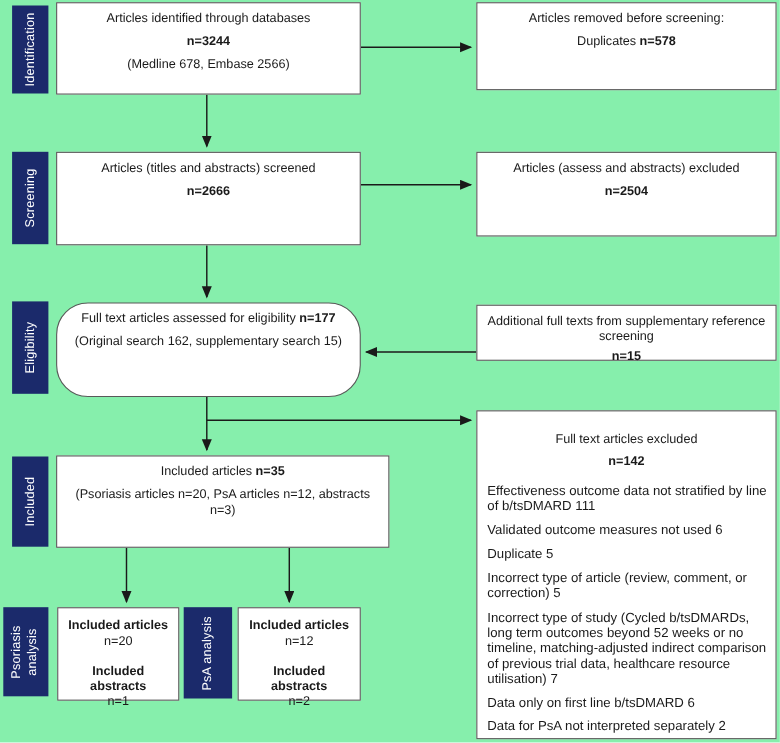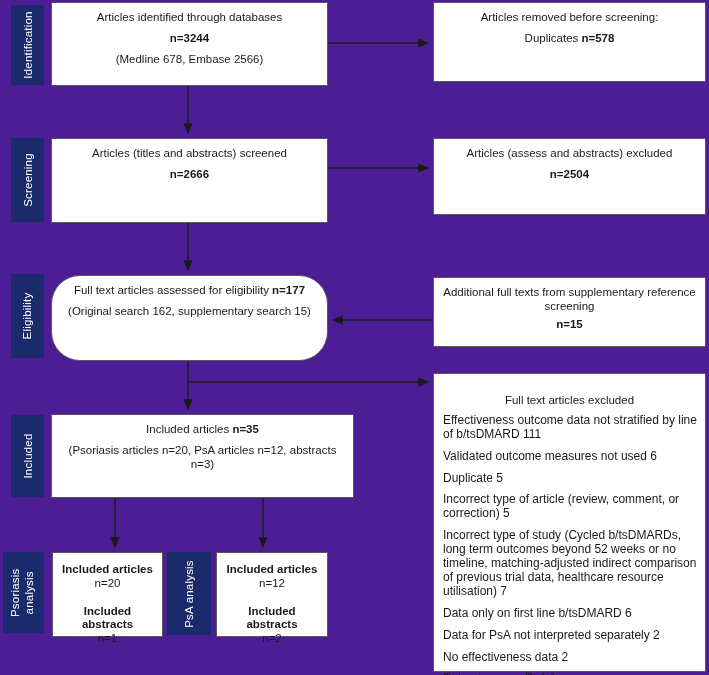--- a/index.html
+++ b/index.html
@@ -1,17 +1,17 @@
 <!DOCTYPE html>
 <html><head>
 <meta charset="utf-8">
 <style>
   html,body { margin:0; padding:0; background:#ffffff; }
   #canvas {
-    position:relative; width:709px; height:675px; background:#4c1d95;
+    position:relative; width:709px; height:675px; background:#86efac;
     font-family:"Liberation Sans", sans-serif; color:#1a1a1a; overflow:hidden;
   }
   .box {
     position:absolute; background:#ffffff; border:1.4px solid #595959;
     box-sizing:border-box; text-align:center; font-size:11.5px; line-height:1.2;
   }
   .box p { margin:0 6px 7px; }
   .bold { font-weight:bold; }
   .stage {
     position:absolute; background:#1b2a6b; display:flex;
@@ -91,32 +91,33 @@
   <div class="box pt8" style="left:433px; top:138px; width:273px; height:77px;">
     <p>Articles (assess and abstracts) excluded</p>
     <p class="bold">n=2504</p>
   </div>
 
   <div class="box pt8" style="left:51px; top:275px; width:277px; height:86px;border-radius:29px;">
     <p><span>Full text articles assessed for eligibility </span><span class="bold">n=177</span></p>
     <p>(Original search 162, supplementary search 15)</p>
   </div>
 
-  <div class="box pt8" style="left:433px; top:277px; width:273px; height:70px;">
+  <div class="box pt8" style="left:433px; top:277px; width:273px; height:51px;">
     <p style="margin-bottom:4px;">Additional full texts from supplementary reference screening</p>
     <p class="bold">n=15</p>
   </div>
 
   <div class="box pt8" style="left:51px; top:414px; width:303px; height:84px;">
     <p><span>Included articles </span><span class="bold">n=35</span></p>
     <p>(Psoriasis articles n=20, PsA articles n=12, abstracts n=3)</p>
   </div>
 
   <div class="box bigbox" style="left:433px; top:373px; width:273px; height:299px;">
     <p class="hdr">Full text articles excluded</p>
+    <p class="hdrn">n=142</p>
     <p class="reason">Effectiveness outcome data not stratified by line of b/tsDMARD 111</p>
     <p class="reason">Validated outcome measures not used 6</p>
     <p class="reason">Duplicate 5</p>
     <p class="reason">Incorrect type of article (review, comment, or correction) 5</p>
     <p class="reason">Incorrect type of study (Cycled b/tsDMARDs, long term outcomes beyond 52 weeks or no timeline, matching-adjusted indirect comparison of previous trial data, healthcare resource utilisation) 7</p>
     <p class="reason">Data only on first line b/tsDMARD 6</p>
     <p class="reason">Data for PsA not interpreted separately 2</p>
     <p class="reason">No effectiveness data 2</p>
     <p class="reason">Did not assess PsA 1</p>
   </div>

